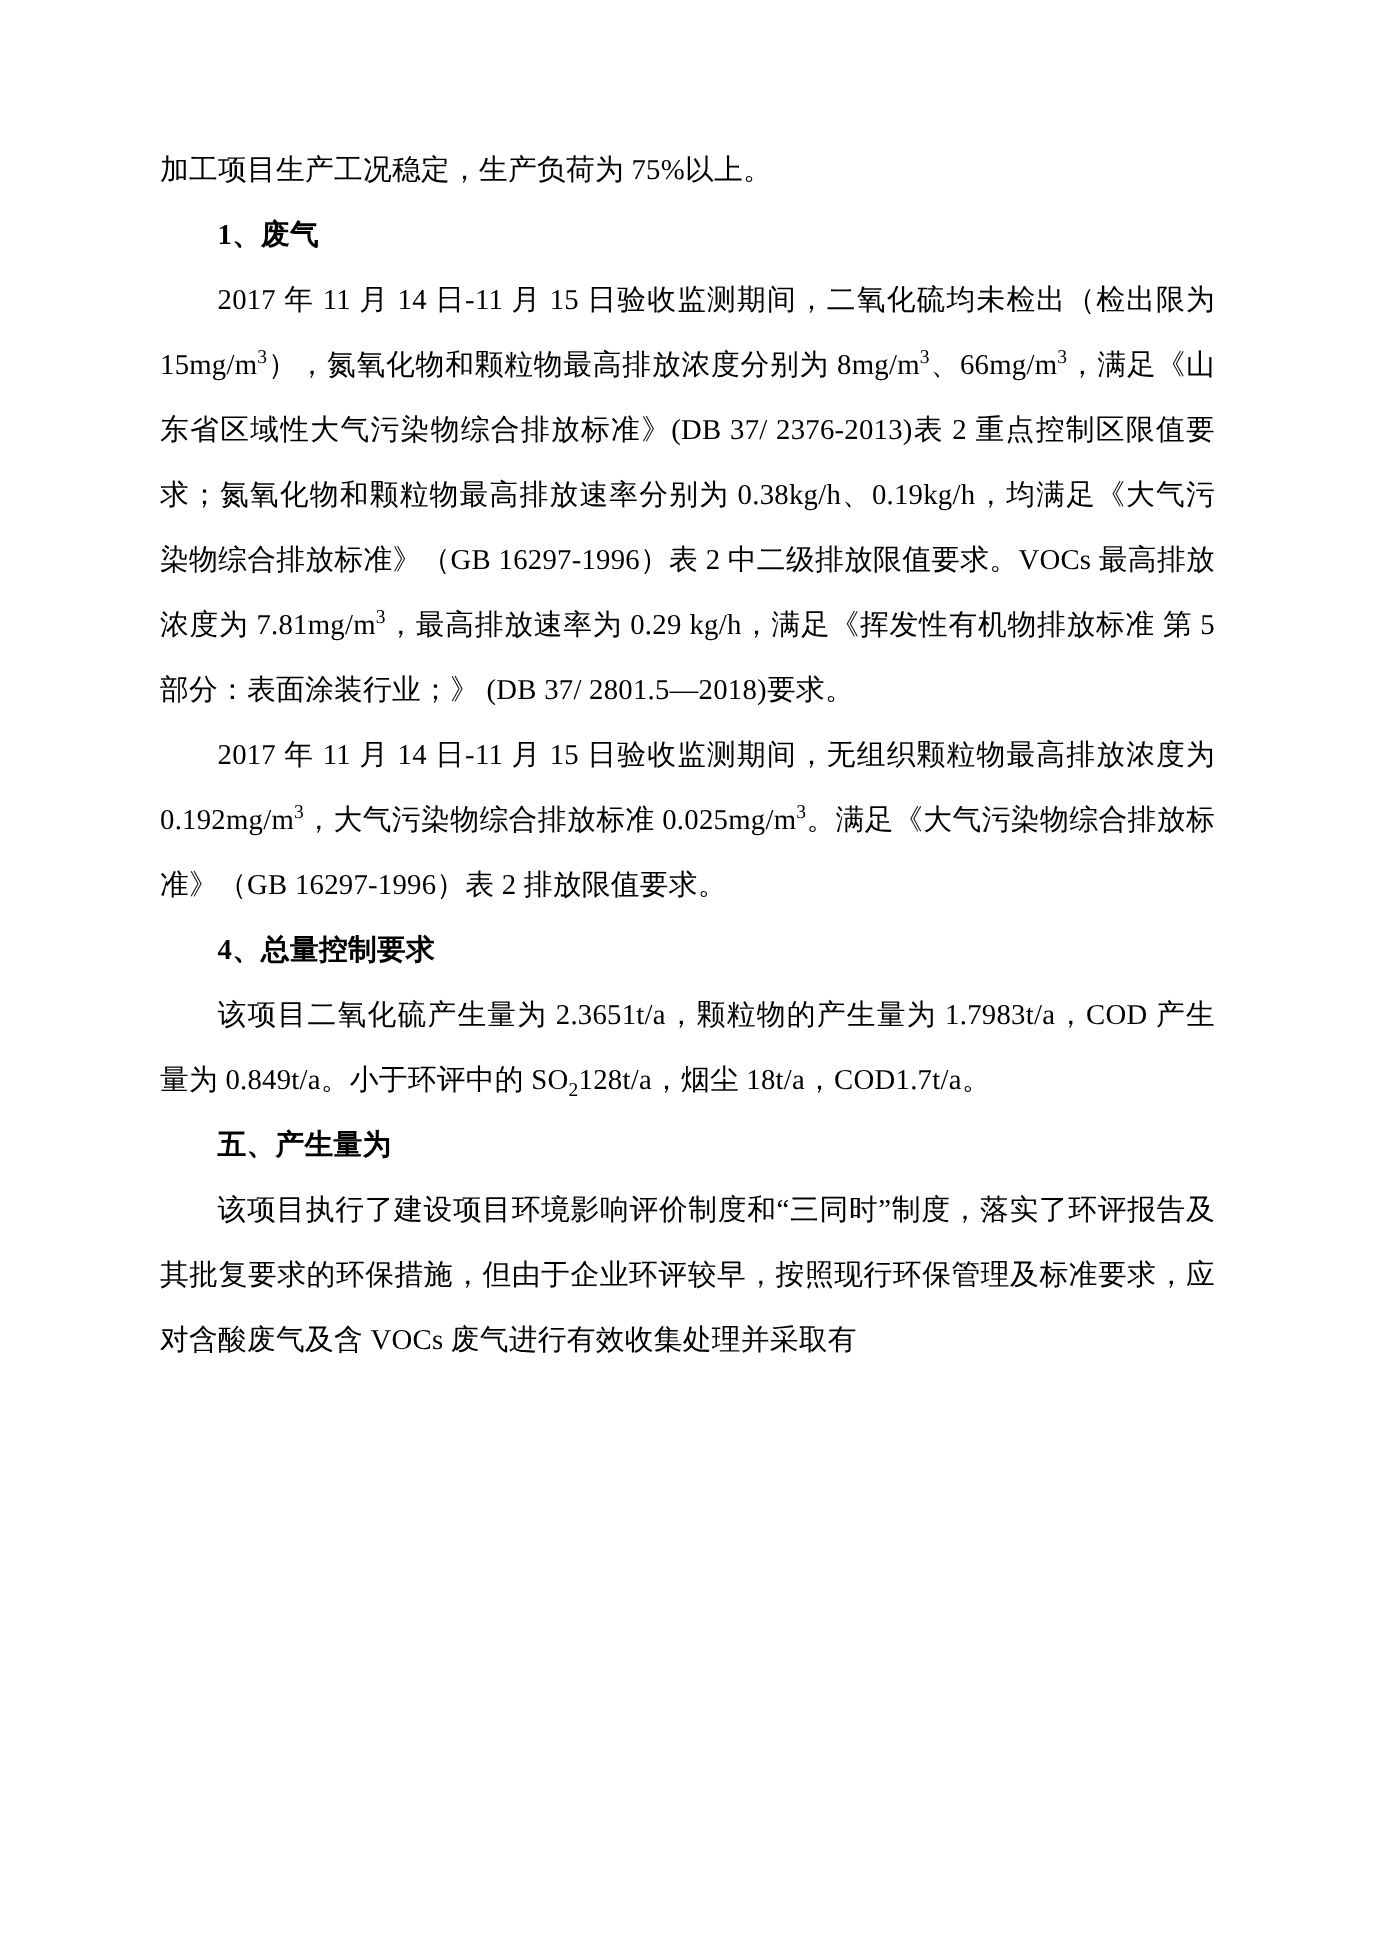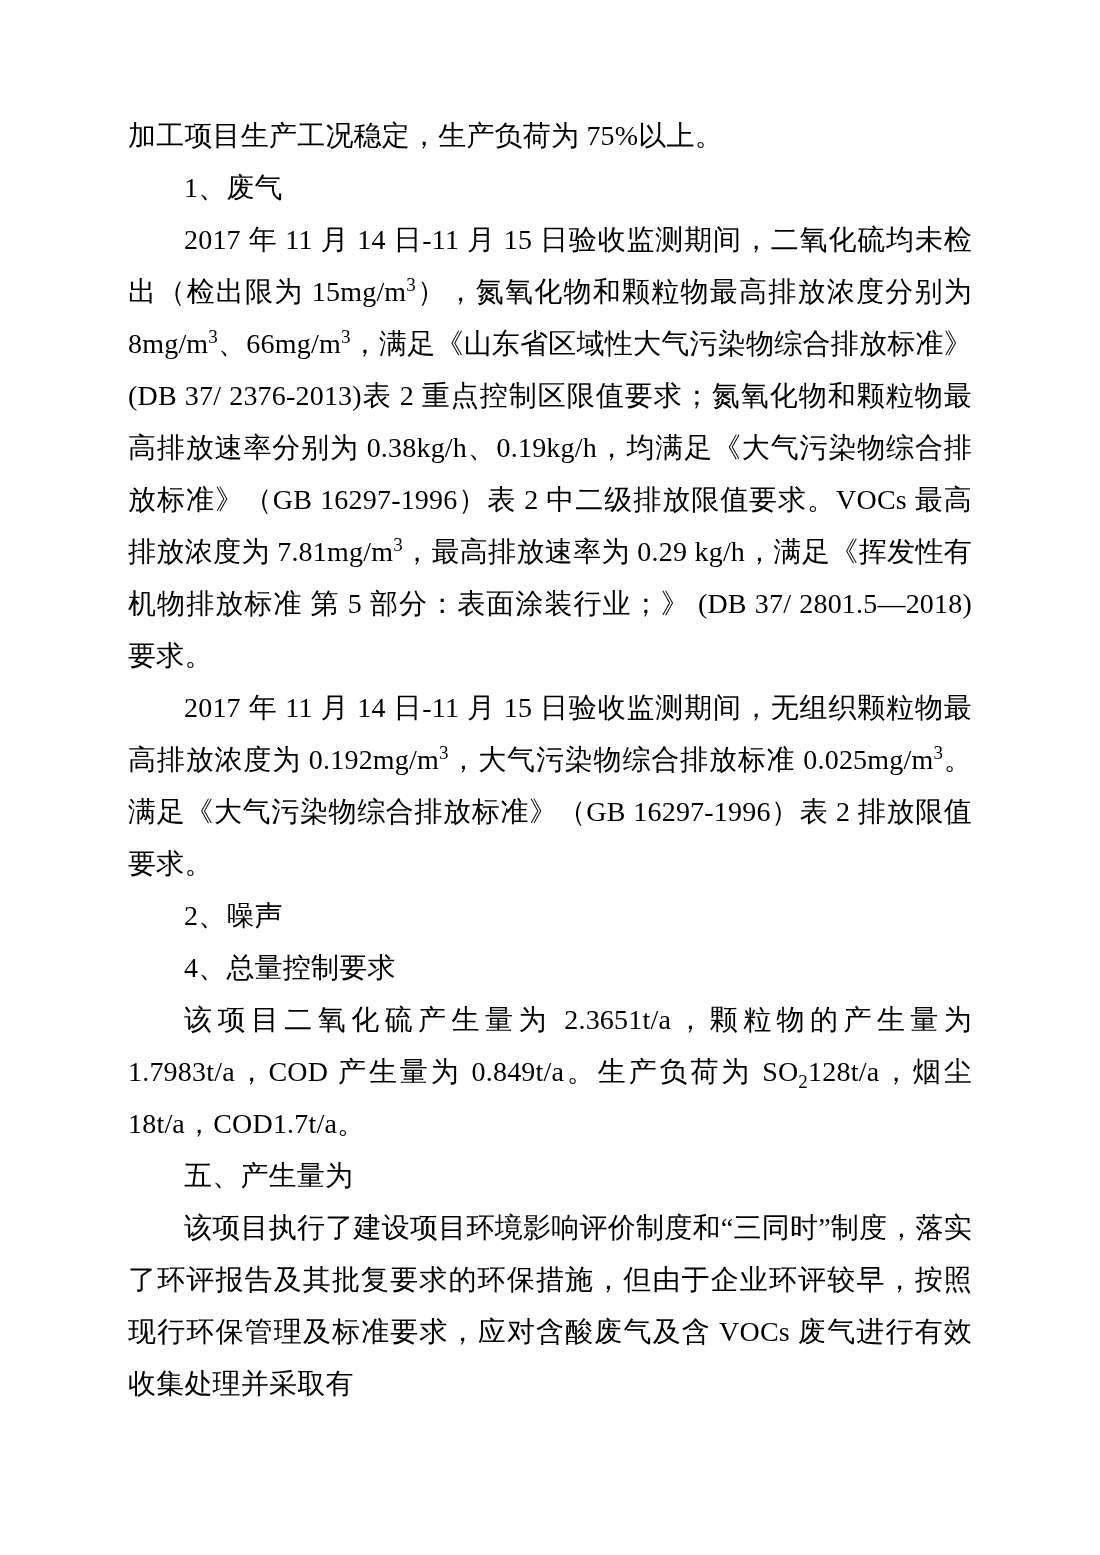--- a/index.html
+++ b/index.html
@@ -15,37 +15,37 @@
   }
   .page {
     position: relative;
     width: 1100px;
     height: 1555px;
     box-sizing: border-box;
     padding: 110px 128px 60px 128px;
     background: #ffffff;
   }
   .doc-body {
-    font-size: 28px;
+    font-size: 23px;
     line-height: 52px;
     text-align: justify;
     text-justify: inter-ideograph;
     letter-spacing: 0.2px;
   }
   p {
     margin: 0;
   }
   .para {
     text-indent: 2em;
   }
   .noindent {
     text-indent: 0;
   }
   .heading {
-    font-weight: normal;
+    font-weight: bold;
     text-indent: 2em;
     font-family: "Liberation Serif", "DejaVu Serif", serif;
   }
   sub, sup {
     font-size: 0.68em;
     line-height: 0;
   }
   sup { vertical-align: super; }
   sub { vertical-align: sub; }
 </style>
@@ -56,25 +56,24 @@
   <div class="doc-body">
 
     <p class="para noindent"><span>加工项目生产工况稳定，生产负荷为 75%以上。</span></p>
 
     <p class="heading"><span>1、废气</span></p>
 
     <p class="para"><span>2017 年 11 月 14 日-11 月 15 日验收监测期间，二氧化硫均未检出（检出限为 15mg/m</span><sup>3</sup><span>），氮氧化物和颗粒物最高排放浓度分别为 8mg/m</span><sup>3</sup><span>、66mg/m</span><sup>3</sup><span>，满足《山东省区域性大气污染物综合排放标准》(DB 37/ 2376-2013)表 2 重点控制区限值要求；氮氧化物和颗粒物最高排放速率分别为 0.38kg/h、0.19kg/h，均满足《大气污染物综合排放标准》（GB 16297-1996）表 2 中二级排放限值要求。VOCs 最高排放浓度为 7.81mg/m</span><sup>3</sup><span>，最高排放速率为 0.29 kg/h，满足《挥发性有机物排放标准 第 5 部分：表面涂装行业；》 (DB 37/ 2801.5—2018)要求。</span></p>
 
     <p class="para"><span>2017 年 11 月 14 日-11 月 15 日验收监测期间，无组织颗粒物最高排放浓度为 0.192mg/m</span><sup>3</sup><span>，大气污染物综合排放标准 0.025mg/m</span><sup>3</sup><span>。满足《大气污染物综合排放标准》（GB 16297-1996）表 2 排放限值要求。</span></p>
 
-    <p class="heading"><span>2、噪声</span></p>
 
 
     <p class="heading"><span>4、总量控制要求</span></p>
 
-    <p class="para"><span>该项目二氧化硫产生量为 2.3651t/a，颗粒物的产生量为 1.7983t/a，COD 产生量为 0.849t/a。生产负荷为 SO</span><sub>2</sub><span>128t/a，烟尘 18t/a，COD1.7t/a。</span></p>
+    <p class="para"><span>该项目二氧化硫产生量为 2.3651t/a，颗粒物的产生量为 1.7983t/a，COD 产生量为 0.849t/a。小于环评中的 SO</span><sub>2</sub><span>128t/a，烟尘 18t/a，COD1.7t/a。</span></p>
 
     <p class="heading"><span>五、产生量为</span></p>
 
     <p class="para"><span>该项目执行了建设项目环境影响评价制度和“三同时”制度，落实了环评报告及其批复要求的环保措施，但由于企业环评较早，按照现行环保管理及标准要求，应对含酸废气及含 VOCs 废气进行有效收集处理并采取有</span></p>
 
   </div>
 </div>
 
 </body></html>

